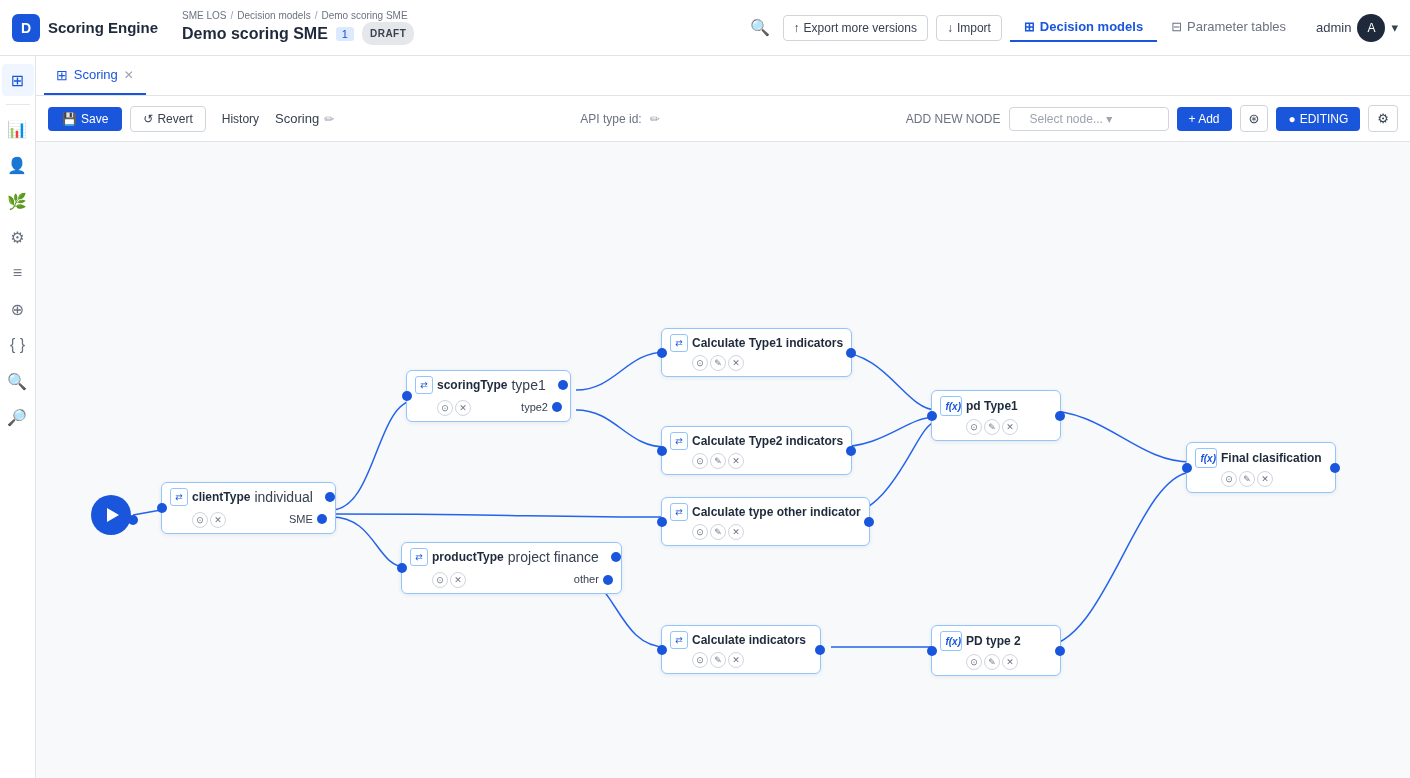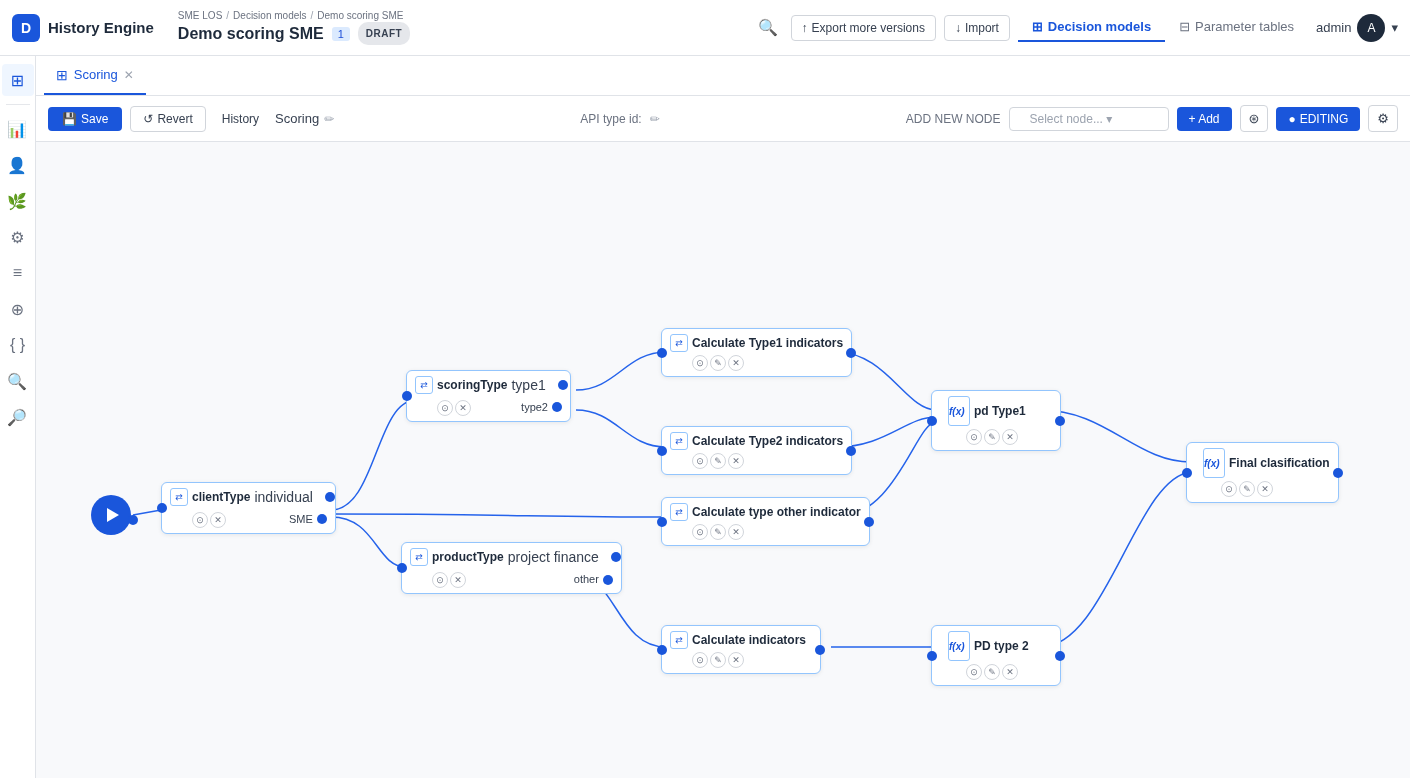--- a/index.html
+++ b/index.html
@@ -76,21 +76,21 @@
       padding: 6px 14px; font-size: 13px; color: #6b7280;
       cursor: pointer; border-bottom: 2px solid transparent;
       text-decoration: none;
     }
     .nav-tab-item.active {
       color: #1a56db; border-bottom: 2px solid #1a56db;
       font-weight: 600;
     }
     .user-area {
       display: flex; align-items: center; gap: 6px;
-      font-size: 13px; color: #374151; 
+      font-size: 13px; color: #374151; margin-left: 8px;
       cursor: pointer;
     }
     .user-avatar {
       width: 28px; height: 28px; background: #1e2a3b;
       border-radius: 50%; display: flex; align-items: center; justify-content: center;
       color: white; font-size: 12px;
     }
 
     
     .layout {
@@ -263,28 +263,27 @@
       position: absolute;
       background: white;
       border: 1.5px solid #93c5fd;
       border-radius: 6px;
       font-size: 11px;
       padding: 5px 8px;
       box-shadow: 0 1px 4px rgba(0,0,0,0.08);
       cursor: move;
     }
     .func-icon {
-      width: 22px; height: 30px;
+      width: 22px; height: 20px;
       border: 1px solid #93c5fd;
       border-radius: 3px;
-      display: flex; align-items: center; justify-content: flex-start;
+      display: flex; align-items: center; justify-content: flex-end;
       font-size: 10px; color: #1a56db;
       font-style: italic;
       font-weight: bold;
-      margin-left: 8px;
     }
 
     
     .start-node {
       position: absolute;
       width: 40px; height: 40px;
       background: #1a56db;
       border-radius: 50%;
       display: flex; align-items: center; justify-content: center;
       cursor: pointer;
@@ -305,21 +304,21 @@
       pointer-events: none;
     }
   </style>
 </head>
 <body>
 
 <div class="navbar">
   <div class="navbar-logo">
     <span>D</span>
   </div>
-  <span class="navbar-app-name">History Engine</span>
+  <span class="navbar-app-name">Scoring Engine</span>
 
   <div class="navbar-breadcrumb">
     <div class="breadcrumb-top">
       <span>SME LOS</span>
       <span class="sep">/</span>
       <span>Decision models</span>
       <span class="sep">/</span>
       <span>Demo scoring SME</span>
     </div>
     <div class="breadcrumb-bottom">

